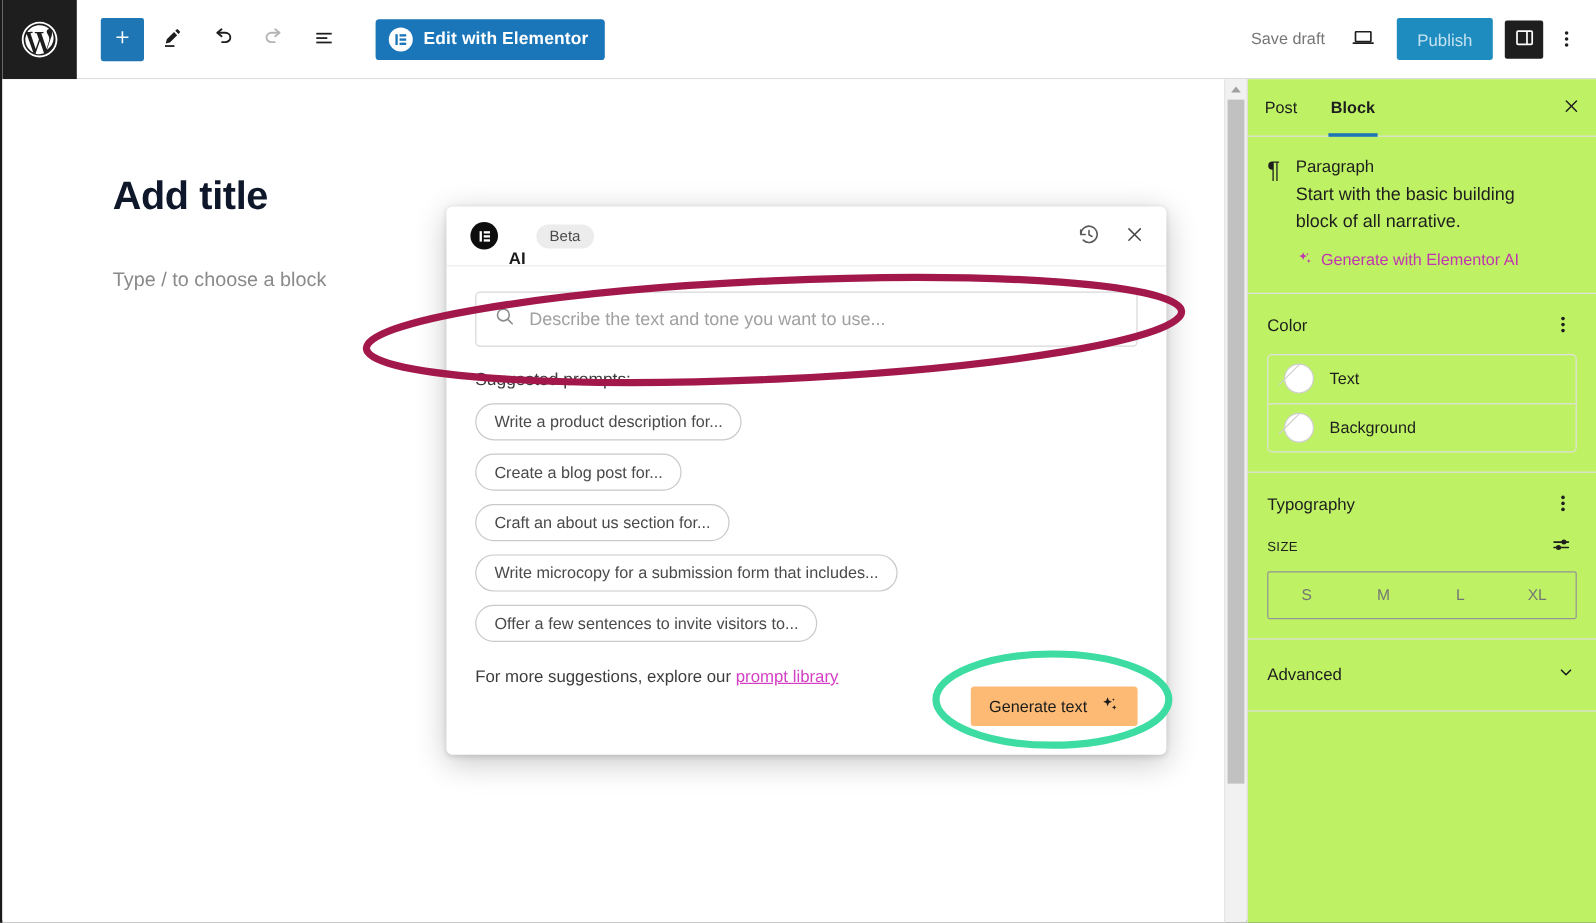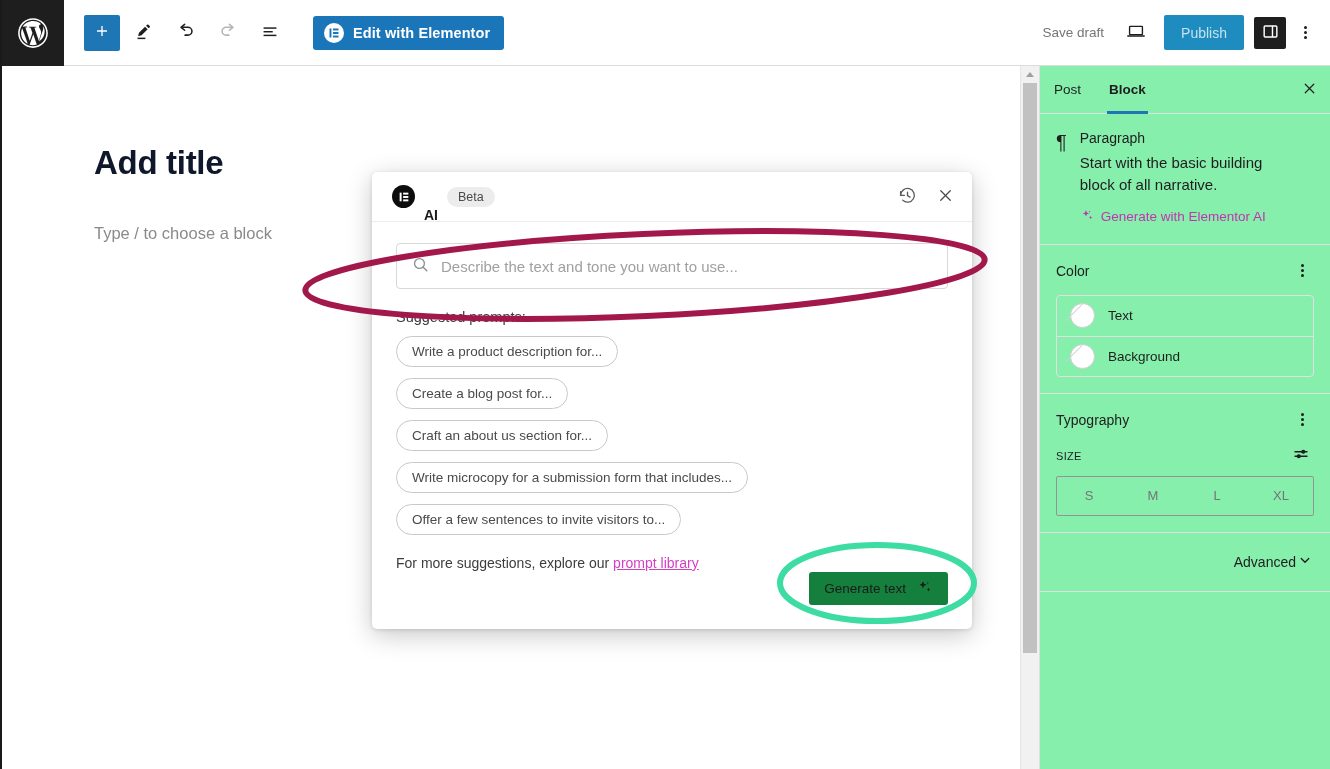--- a/index.html
+++ b/index.html
@@ -100,21 +100,21 @@
     border-right: 4px solid transparent; border-bottom: 5px solid #a0a0a0;
   }
   .vscroll-thumb {
     position: absolute; top: 17px; left: 2px; width: 14px; height: 570px;
     background: #c1c1c1; border-radius: 0;
   }
 
   
   .sidebar {
     position: absolute; top: 66px; left: 1037px; width: 291px; height: 703px;
-    background: #86efac; border-left: 1px solid #e0e0e0;
+    background: #bef264; border-left: 1px solid #e0e0e0;
   }
   .sb-tabs {
     height: 48px; display: flex; align-items: stretch;
     border-bottom: 1px solid #e0e0e0; position: relative;
   }
   .sb-tab {
     padding: 0 14px; display: flex; align-items: center; font-size: 13.5px;
     color: #1e1e1e; cursor: pointer; background: none; border: none;
     position: relative; font-family: "Liberation Sans", sans-serif;
   }
@@ -226,21 +226,21 @@
     font-size: 13.5px; color: #4a4a4a; background: #fff; cursor: pointer;
     white-space: nowrap; font-family: "Liberation Sans", sans-serif;
   }
   .more-line { margin-top: 20px; font-size: 14px; color: #3c3c3c; }
   .more-line a { color: #d33ec4; text-decoration: underline; cursor: pointer; }
   .modal-foot {
     position: absolute; right: 24px; bottom: 24px;
     display: flex; align-items: center;
   }
   .gen-btn {
-    background: #15803d; color: #1a1a1a; border: none; border-radius: 3px;
+    background: #fdba74; color: #1a1a1a; border: none; border-radius: 3px;
     height: 33px; padding: 3px 15px; font-size: 13.5px; cursor: pointer;
     display: flex; align-items: center; gap: 11px;
     font-family: "Liberation Sans", sans-serif;
   }
 
   
   .anno { position: absolute; pointer-events: none; z-index: 50; }
   .anno ellipse { fill: none; }
 </style>
 </head>
@@ -443,21 +443,21 @@
         </button>
       </div>
       <div class="size-box">
         <button class="size-opt">S</button>
         <button class="size-opt">M</button>
         <button class="size-opt">L</button>
         <button class="size-opt">XL</button>
       </div>
     </div>
 
-    <div class="advanced-row" style="border-top:1px solid #e0e0e0;justify-content:flex-end;">
+    <div class="advanced-row" style="border-top:1px solid #e0e0e0;">
       <span class="advanced-title">Advanced</span>
       <span>
         <svg width="18" height="18" viewBox="0 0 24 24" fill="none" stroke="#1e1e1e" stroke-width="1.8" stroke-linecap="round" stroke-linejoin="round">
           <polyline points="7,10 12,15 17,10"></polyline>
         </svg>
       </span>
     </div>
   </div>
 
   <div class="modal">

